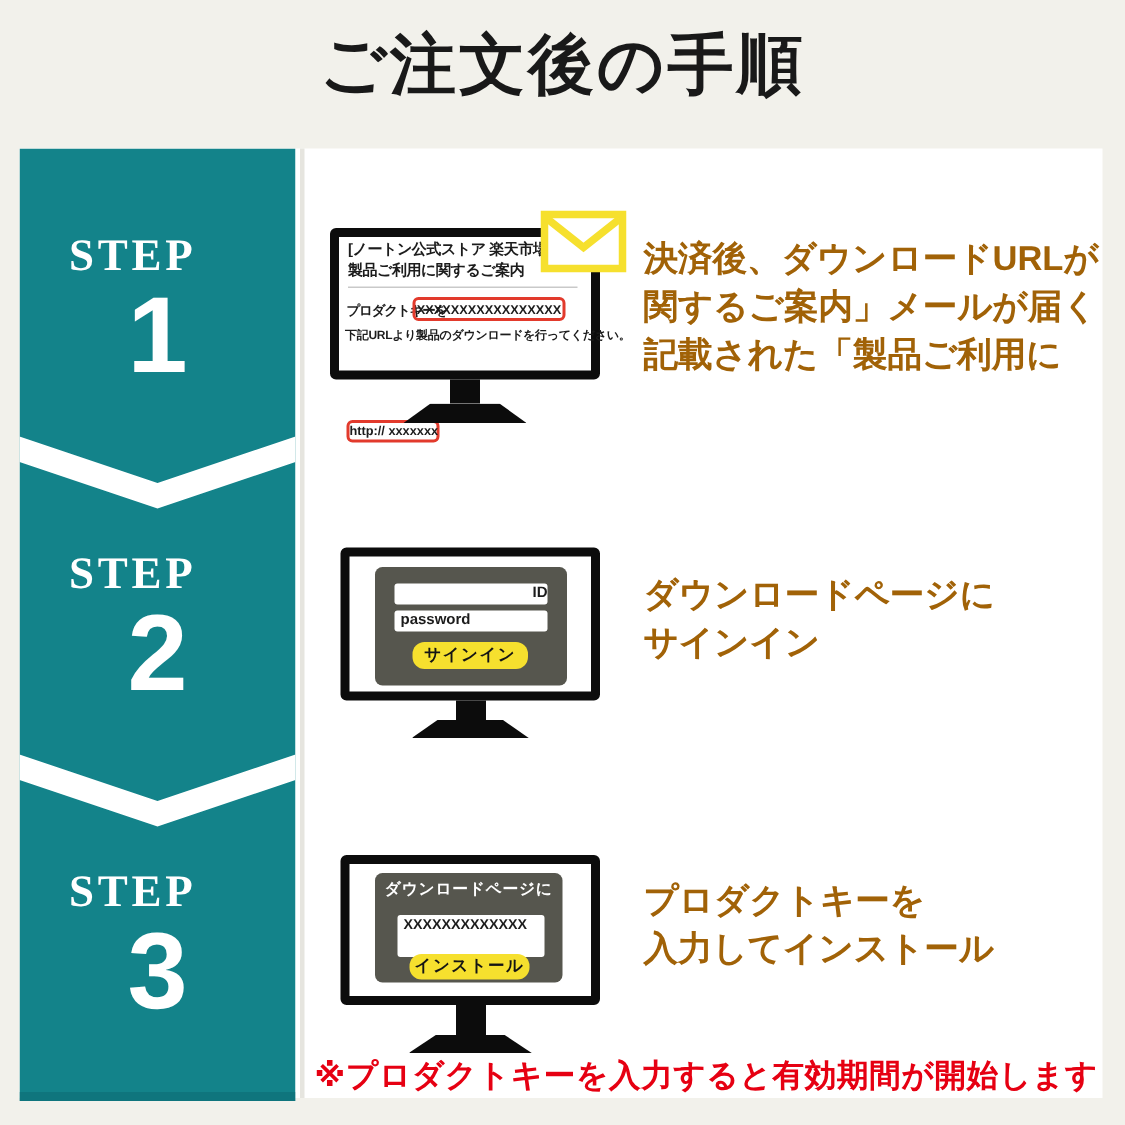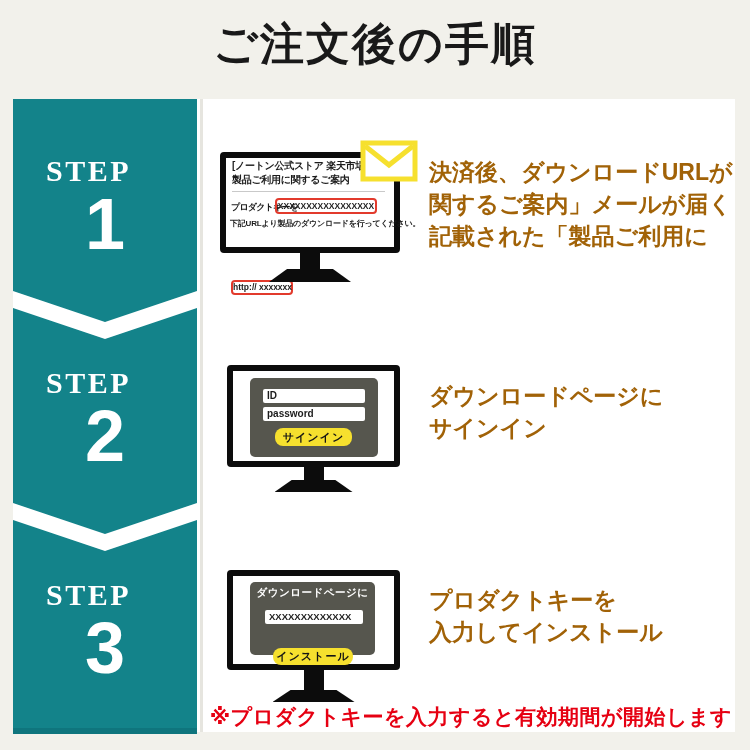--- a/index.html
+++ b/index.html
@@ -45,29 +45,29 @@
   .m1-instr{position:absolute;left:4px;top:60px;font-size:8px;font-weight:700;color:#1c1c1c;letter-spacing:-0.2px;white-space:nowrap;}
   .m1-urlbox{left:5px;top:74px;width:62px;height:15px;font-size:8.5px;line-height:11px;margin-top:48px;}
   .envelope{position:absolute;left:360px;top:140px;z-index:3;}
 
   
   .gpanel{position:absolute;background:var(--panel_gray,#56564e);border-radius:5px;}
   .m2-panel{left:17px;top:7px;width:128px;height:79px;}
   .m3-panel{left:17px;top:6px;width:125px;height:73px;}
   .field{position:absolute;background:#fff;border-radius:2px;font-weight:700;color:#1c1c1c;
          padding-left:4px;box-sizing:border-box;white-space:nowrap;text-align:left;}
-  .m2-id{left:13px;top:11px;width:102px;height:14px;font-size:10px;line-height:14px;}
+  .m2-id{left:13px;top:11px;width:102px;height:14px;font-size:10px;line-height:14px;text-align:right;}
   .m2-pw{left:13px;top:29px;width:102px;height:14px;font-size:10px;line-height:14px;}
   .ybtn{position:absolute;background:var(--yellow,#f6e02e);border-radius:8px;font-weight:700;color:#141414;
         text-align:center;letter-spacing:1px;}
   .m2-btn{left:25px;top:50px;width:77px;height:18px;font-size:11px;line-height:18px;}
   .m3-title{position:absolute;left:0;top:4px;width:100%;text-align:center;color:#fff;
             font-size:10.5px;font-weight:700;letter-spacing:0.5px;white-space:nowrap;}
-  .m3-key{left:15px;top:28px;width:98px;height:14px;font-size:9.5px;line-height:13px;}
-  .m3-btn{left:23px;top:66px;width:80px;height:17px;font-size:11px;line-height:17px;}
+  .m3-key{left:15px;top:28px;width:98px;height:28px;font-size:9.5px;line-height:13px;}
+  .m3-btn{left:23px;top:54px;width:80px;height:17px;font-size:11px;line-height:17px;}
 </style>
 </head>
 <body>
 
 <div class="page">
 
   <h1 class="title">ご注文後の手順</h1>
 
   <div class="panel"></div>
   <div class="band-shadow"></div>

